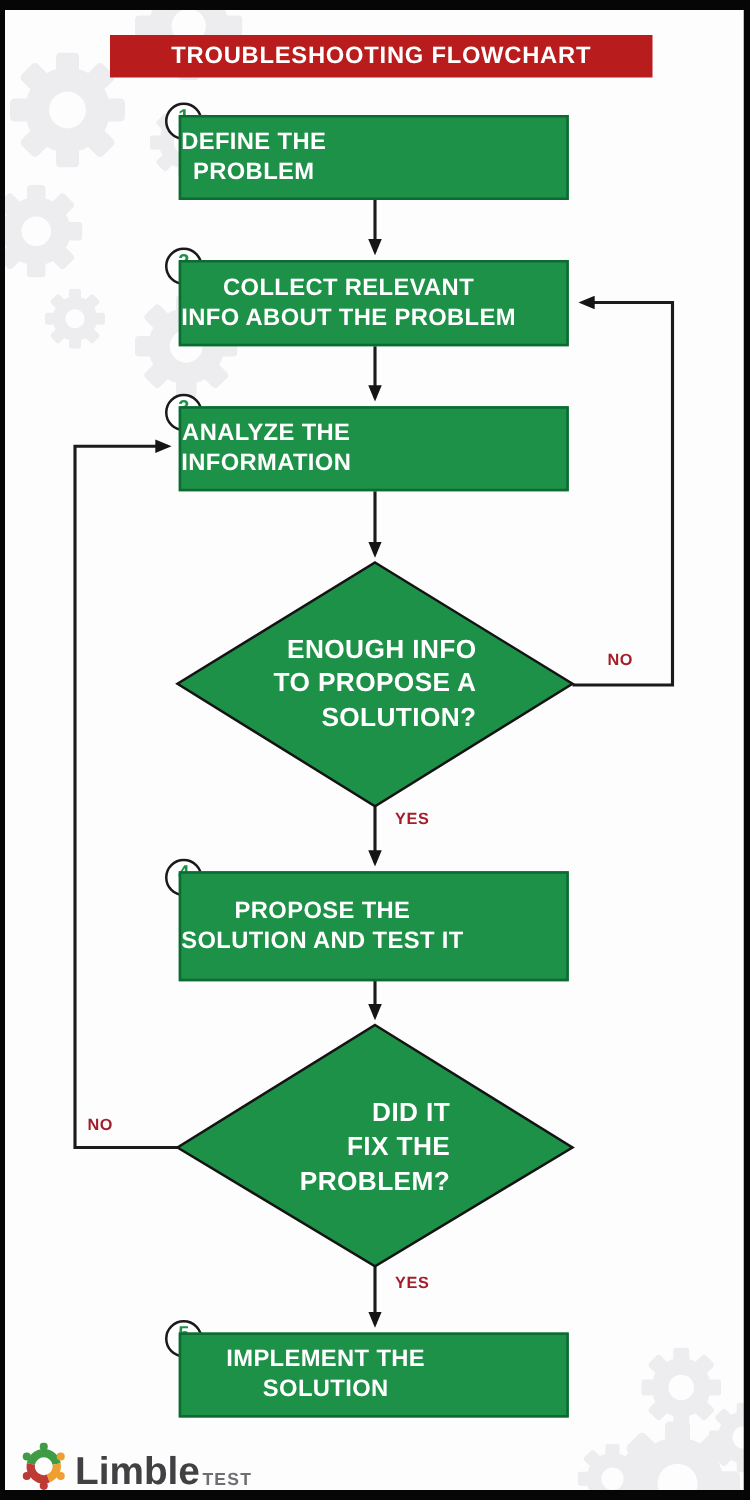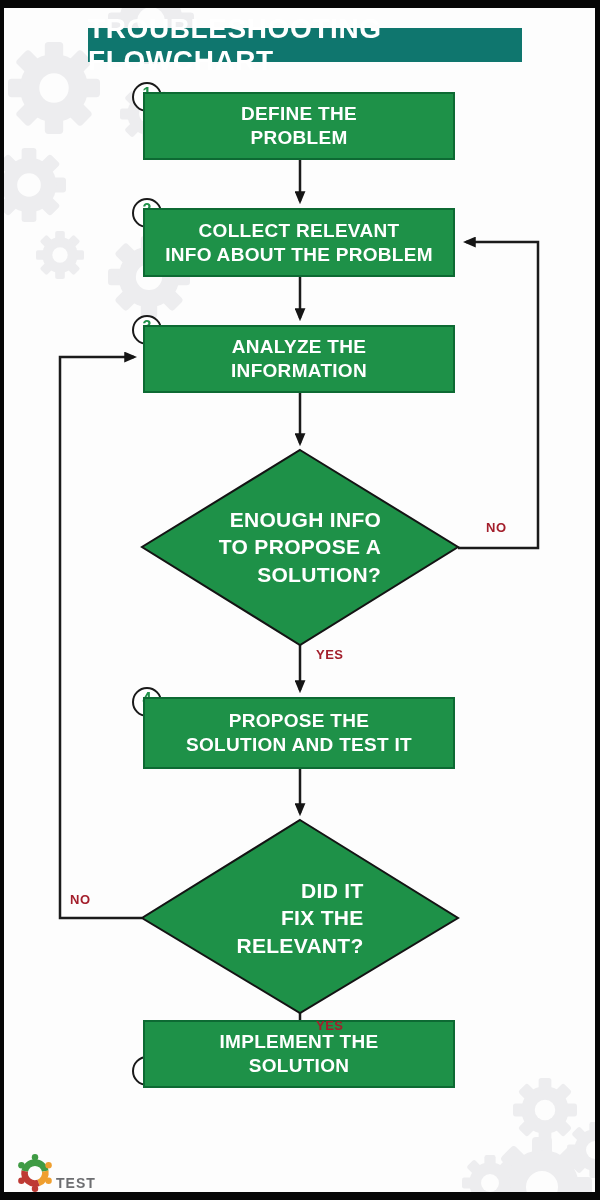--- a/index.html
+++ b/index.html
@@ -10,28 +10,28 @@
     font-family:"Liberation Sans","DejaVu Sans",sans-serif;
   }
   .layer { position:absolute; left:0; top:0; }
   .frame {
     position:absolute; inset:0; z-index:50; pointer-events:none;
     border-top:8px solid #060606; border-bottom:8px solid #060606;
     border-left:4px solid #060606; border-right:5px solid #060606;
   }
   .banner {
     position:absolute; left:88px; top:28px; width:434px; height:34px;
-    background:#0f766e; color:#ffffff; z-index:3;
+    background:#b91c1c; color:#ffffff; z-index:3;
     display:flex; align-items:center; justify-content:center;
-    font-size:28px; font-weight:bold; letter-spacing:0.6px;
+    font-size:19px; font-weight:bold; letter-spacing:0.6px;
   }
   .box {
     position:absolute; left:143px; width:312px; z-index:2;
     background:#1E9148; border:2px solid #0D6A33;
-    display:flex; align-items:center; justify-content:center;
+    display:flex; align-items:center; 
   }
   .box-label {
     color:#ffffff; font-weight:bold; font-size:19px; line-height:1.26;
     text-align:center; white-space:pre-line; letter-spacing:0.3px;
   }
   .badge {
     position:absolute; width:30px; height:30px; border-radius:50%;
     background:#ffffff; border:2px solid #1a1a1a; z-index:1;
     display:flex; align-items:flex-start; justify-content:center;
     color:#1E9148; font-weight:bold; font-size:16px; line-height:20px;
@@ -136,35 +136,35 @@
 PROBLEM</div>
   </div>
   <div class="box" style="top:325px; height:68px;">
     <div class="box-label">ANALYZE THE
 INFORMATION</div>
   </div>
   <div class="box" style="top:208px; height:69px;">
     <div class="box-label">COLLECT RELEVANT
 INFO ABOUT THE PROBLEM</div>
   </div>
-  <div class="box" style="top:697px; height:72px;">
+  <div class="box" style="top:697px; height:88px;">
     <div class="box-label">PROPOSE THE
 SOLUTION AND TEST IT</div>
   </div>
-  <div class="box" style="top:1020px; height:68px;">
+  <div class="box" style="top:1066px; height:68px;padding-left:36px;">
     <div class="box-label">IMPLEMENT THE
 SOLUTION</div>
   </div>
 
   <div class="decision-label" style="top:492px;">ENOUGH INFO
 TO PROPOSE A
 SOLUTION?</div>
   <div class="decision-label" style="top:863px;">DID IT
 FIX THE
-RELEVANT?</div>
+PROBLEM?</div>
 
   <div class="branch-label" style="left:486px; top:520px;">NO</div>
   <div class="branch-label" style="left:316px; top:647px;">YES</div>
   <div class="branch-label" style="left:70px; top:892px;">NO</div>
   <div class="branch-label" style="left:316px; top:1018px;">YES</div>
 
   <div class="logo">
     <svg width="38" height="38" viewBox="0 0 40 40">
       <g fill="none" stroke-width="7">
         <path d="M9.17 18.09 A11 11 0 0 1 30.83 18.09" stroke="#3F9B44"></path>
@@ -174,17 +174,18 @@
       <g>
         <circle cx="20" cy="3.5" r="3.4" fill="#3F9B44"></circle>
         <circle cx="34.3" cy="11.75" r="3.4" fill="#EF9F2F"></circle>
         <circle cx="34.3" cy="28.25" r="3.4" fill="#EF9F2F"></circle>
         <circle cx="20" cy="36.5" r="3.4" fill="#BE3A34"></circle>
         <circle cx="5.7" cy="28.25" r="3.4" fill="#BE3A34"></circle>
         <circle cx="5.7" cy="11.75" r="3.4" fill="#3F9B44"></circle>
       </g>
       <circle cx="20" cy="20" r="5.5" fill="#FDFDFD"></circle>
     </svg>
+    <span class="logo-brand">Limble</span>
     <span class="logo-suffix">TEST</span>
   </div>
 
   <div class="frame"></div>
 </div>
 
 </body></html>

